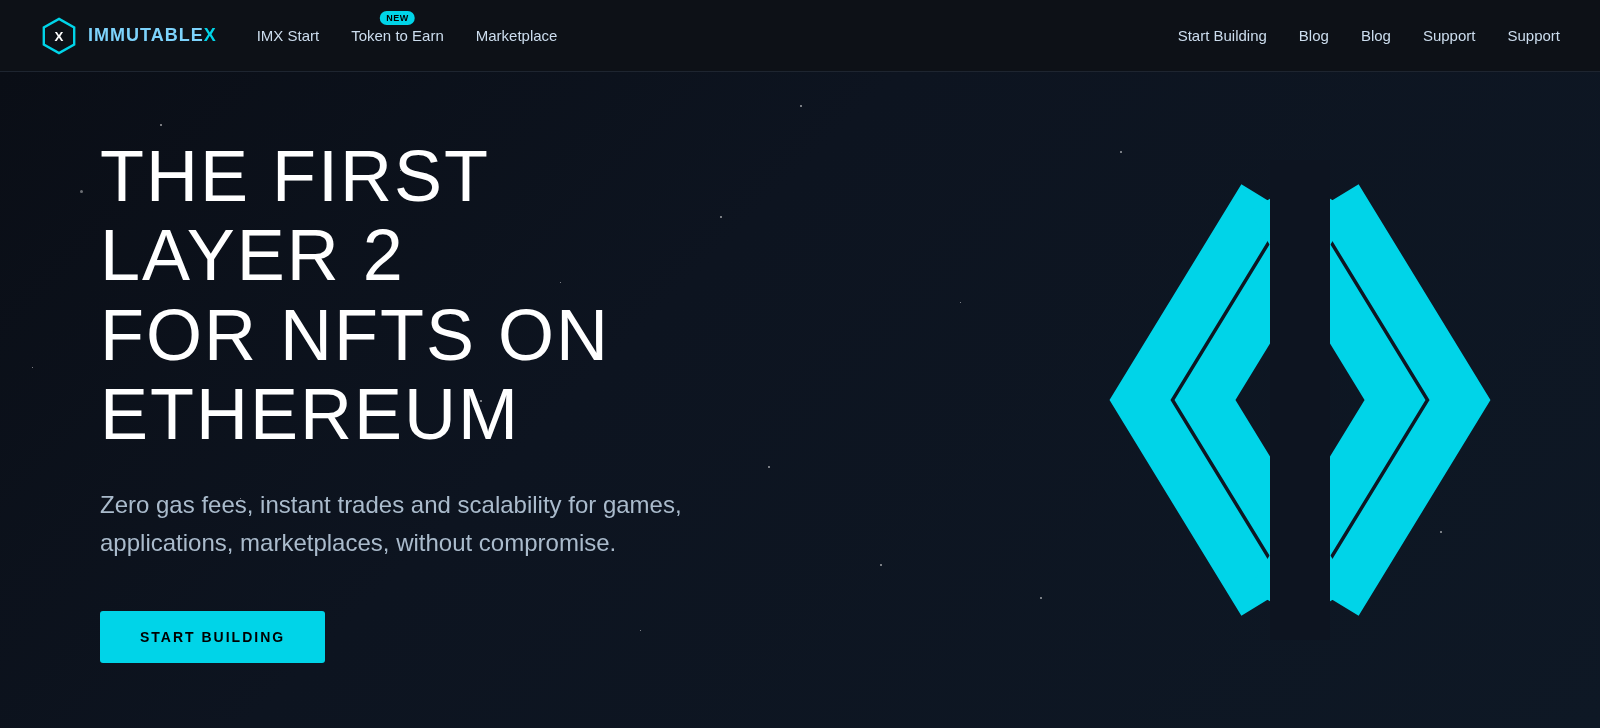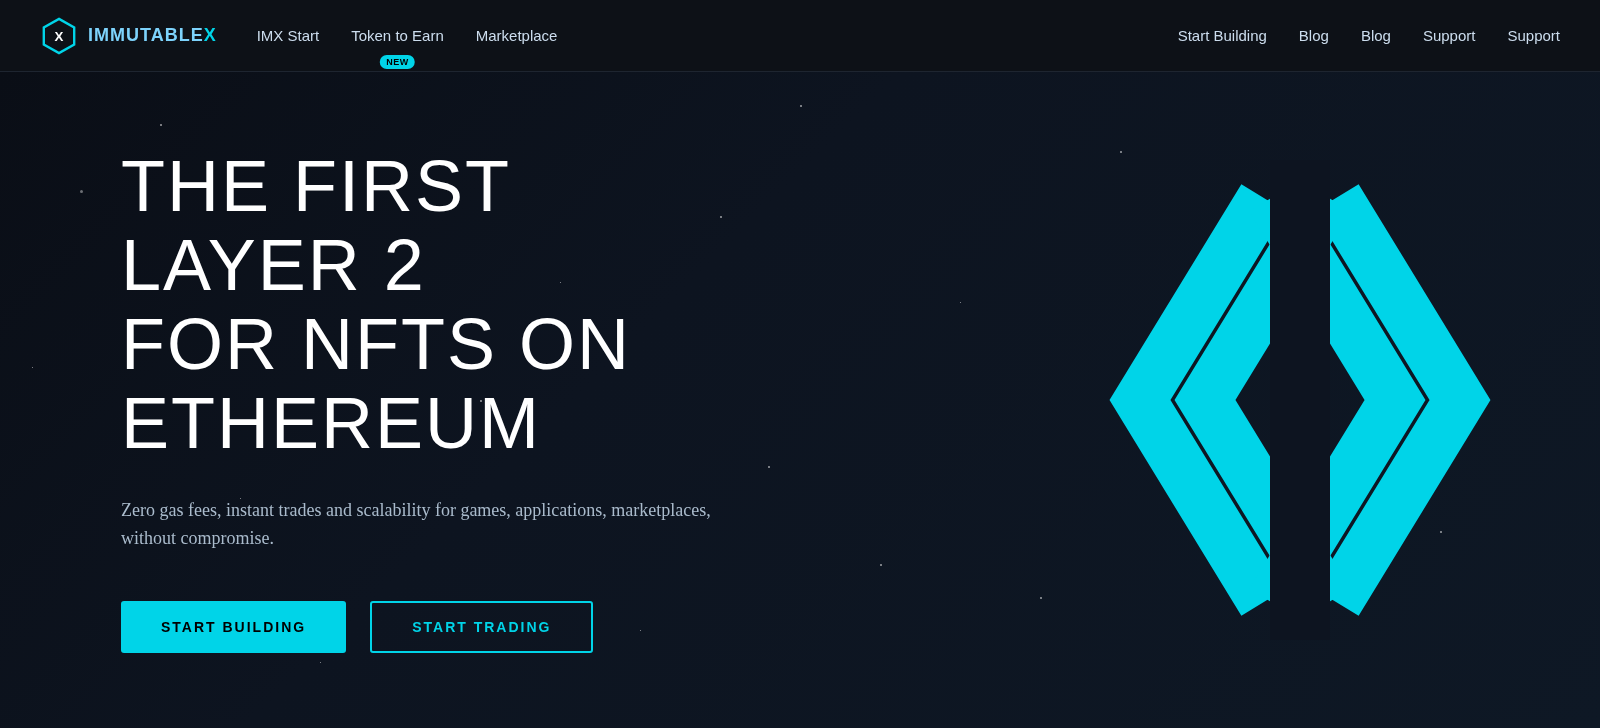--- a/index.html
+++ b/index.html
@@ -75,39 +75,37 @@
       top: -16px;
       left: 50%;
       transform: translateX(-50%);
       background: #00d4e8;
       color: #000;
       font-size: 9px;
       font-weight: 800;
       padding: 2px 6px;
       border-radius: 10px;
       letter-spacing: 0.5px;
-      margin-top: 44px;
     }
 
     .nav-links-right {
       display: flex;
       align-items: center;
       gap: 32px;
     }
 
     
     .hero {
       position: relative;
       width: 1600px;
       height: 656px;
       background: linear-gradient(135deg, #0a0e16 0%, #0d1420 40%, #0e1825 100%);
       overflow: hidden;
       display: flex;
       align-items: center;
-      padding-left: 21px;
     }
 
     
     .stars {
       position: absolute;
       inset: 0;
       pointer-events: none;
     }
 
     .star {
@@ -130,26 +128,25 @@
       font-weight: 300;
       line-height: 1.1;
       text-transform: uppercase;
       letter-spacing: 2px;
       color: #ffffff;
       margin-bottom: 32px;
       font-family: 'Arial Narrow', Arial, sans-serif;
     }
 
     .hero-subtitle {
-      font-size: 18px;
+      font-size: 24px;
       color: #aabbcc;
       line-height: 1.6;
       margin-bottom: 48px;
       max-width: 600px;
-      font-family: Liberation Serif, serif;
     }
 
     .hero-buttons {
       display: flex;
       gap: 24px;
       align-items: center;
     }
 
     .btn-primary {
       background: #00d4e8;
@@ -249,21 +246,20 @@
     <div class="star" style="width:2px;height:2px;top:60%;left:48%"></div>
   </div>
 
   <div class="hero-content">
     <h1 class="hero-title">
       THE FIRST LAYER 2<br>FOR NFTS ON<br>ETHEREUM
     </h1>
     <p class="hero-subtitle">Zero gas fees, instant trades and scalability for games, applications, marketplaces, without compromise.</p>
     <div class="hero-buttons">
       <button class="btn-primary">START BUILDING</button>
-      <button class="btn-secondary">START TRADING</button>
     </div>
   </div>
 
   <svg class="hero-x-logo" viewBox="0 0 480 480" fill="none" xmlns="http://www.w3.org/2000/svg">
 
     <polyline points="190,60 80,240 190,420" fill="none" stroke="#00d4e8" stroke-width="52" stroke-linecap="square" stroke-linejoin="miter"></polyline>
 
     <polyline points="255,60 145,240 255,420" fill="none" stroke="#00d4e8" stroke-width="52" stroke-linecap="square" stroke-linejoin="miter"></polyline>
 
     <polyline points="290,60 400,240 290,420" fill="none" stroke="#00d4e8" stroke-width="52" stroke-linecap="square" stroke-linejoin="miter"></polyline>

